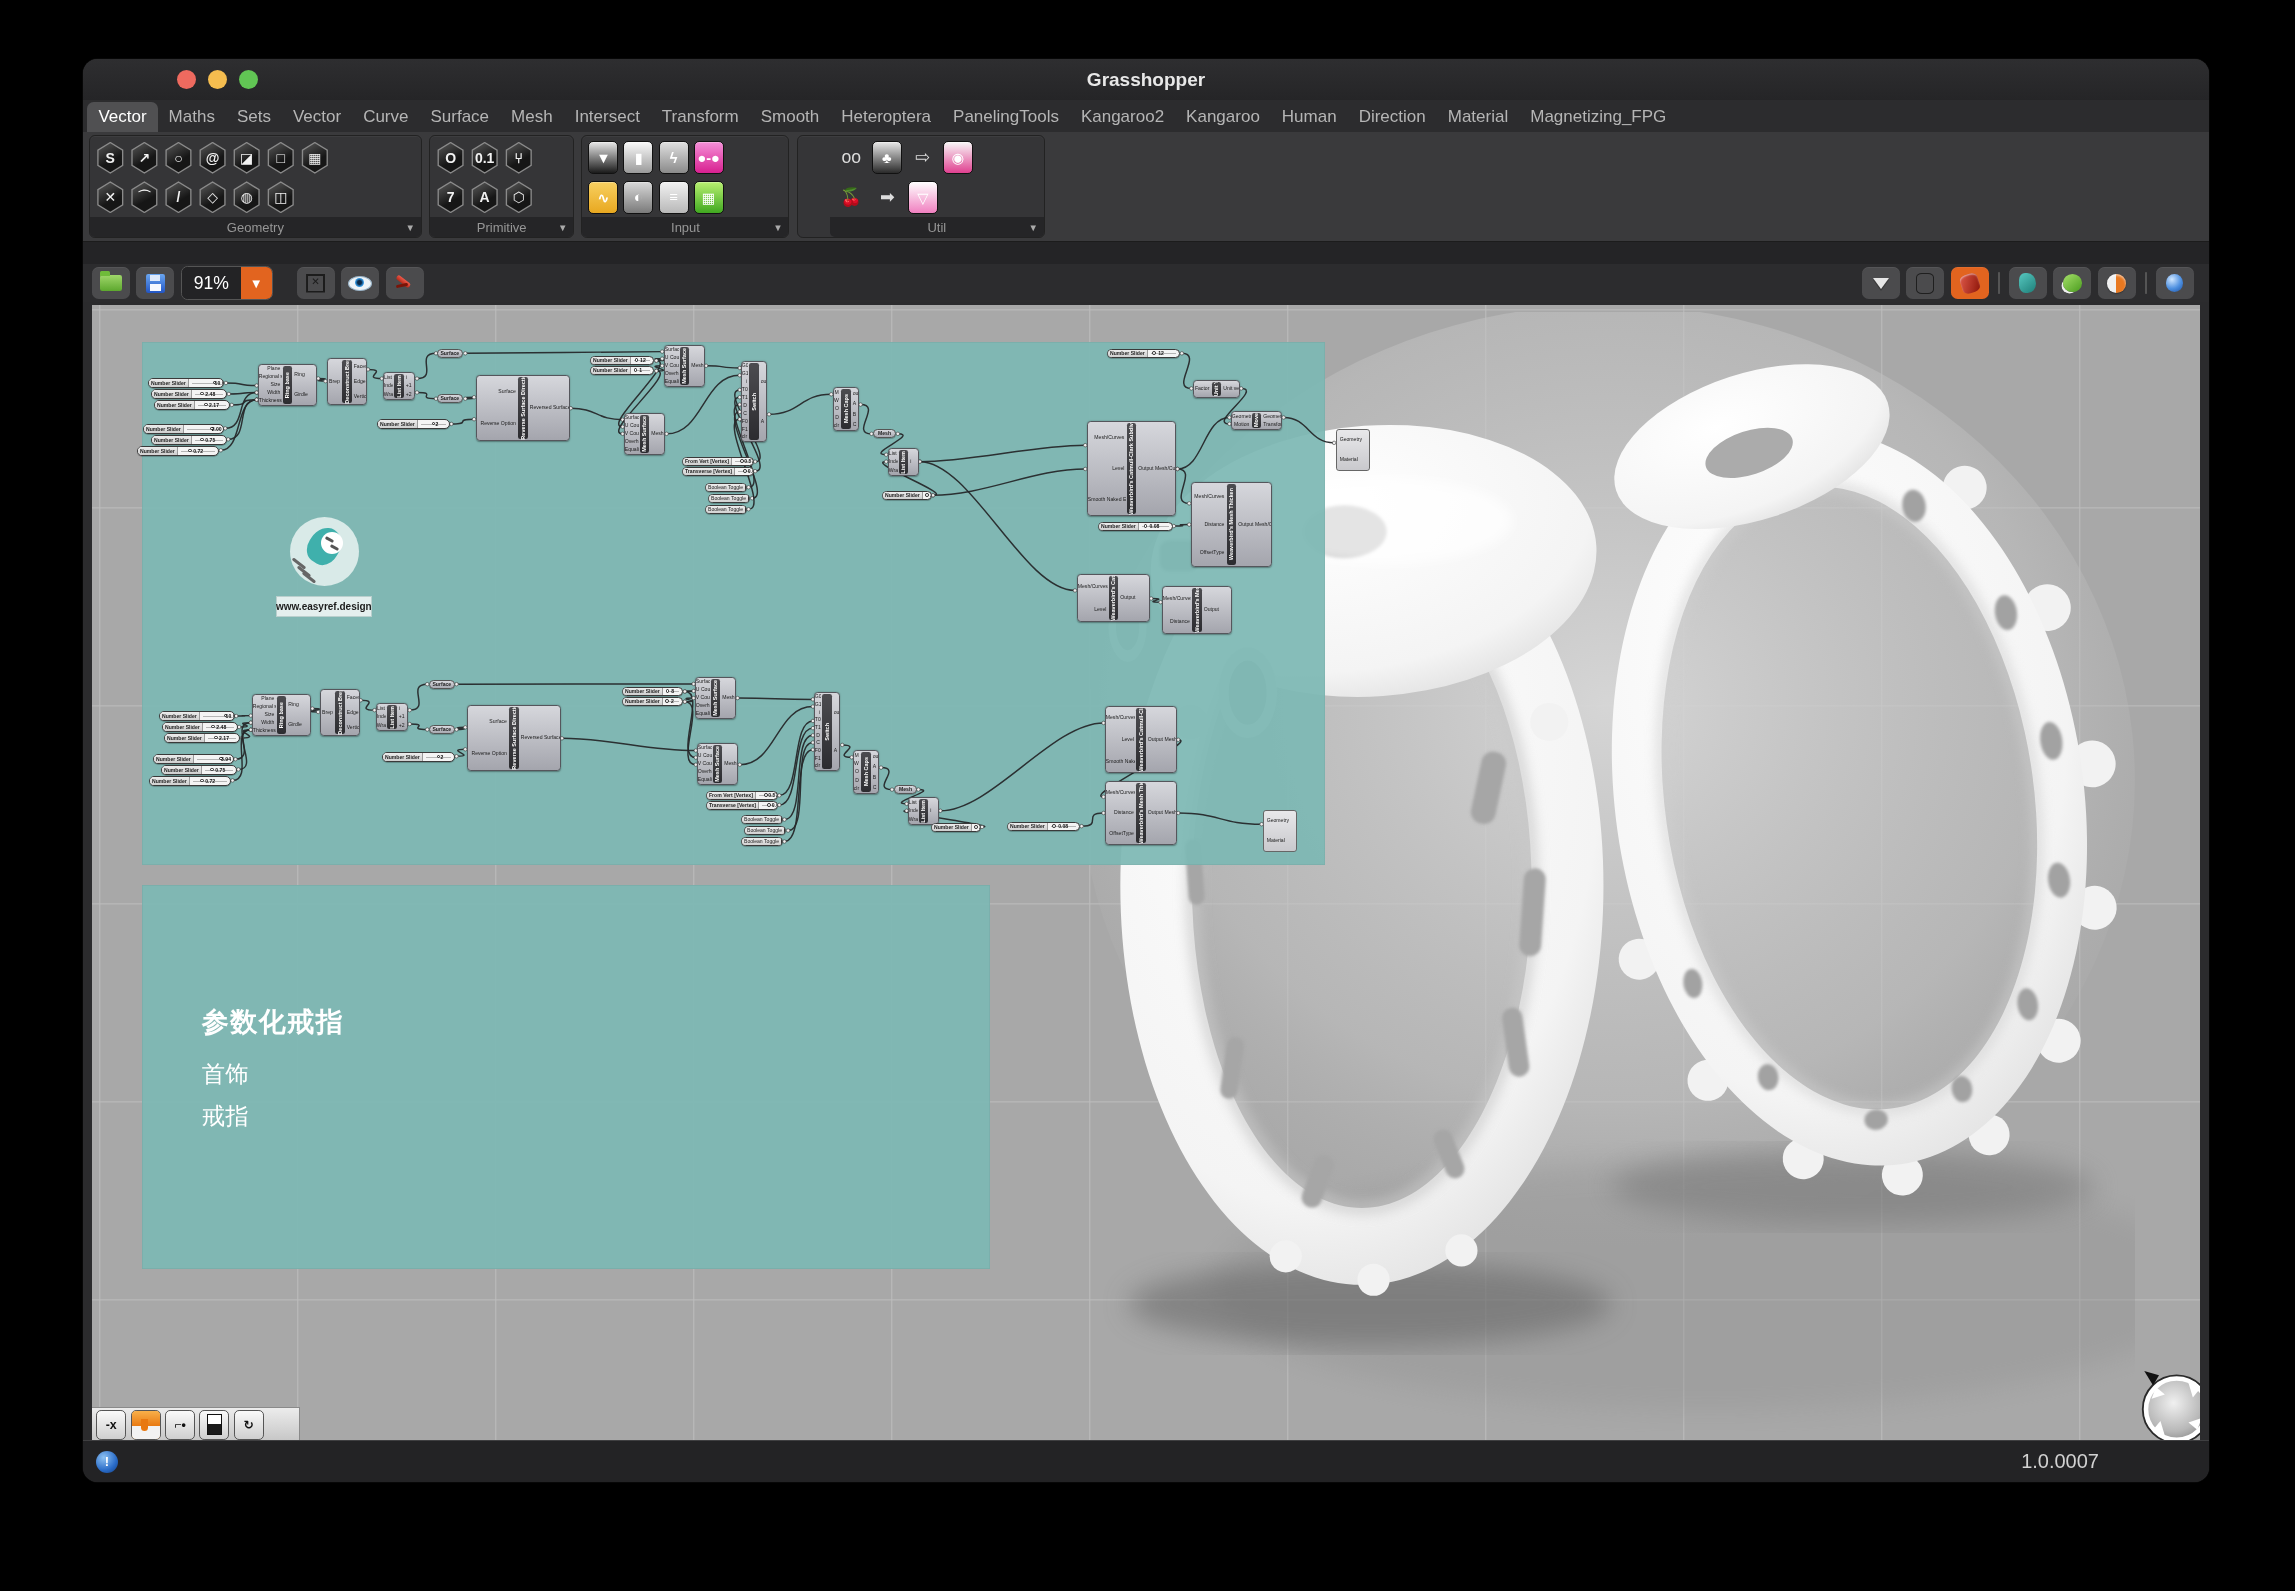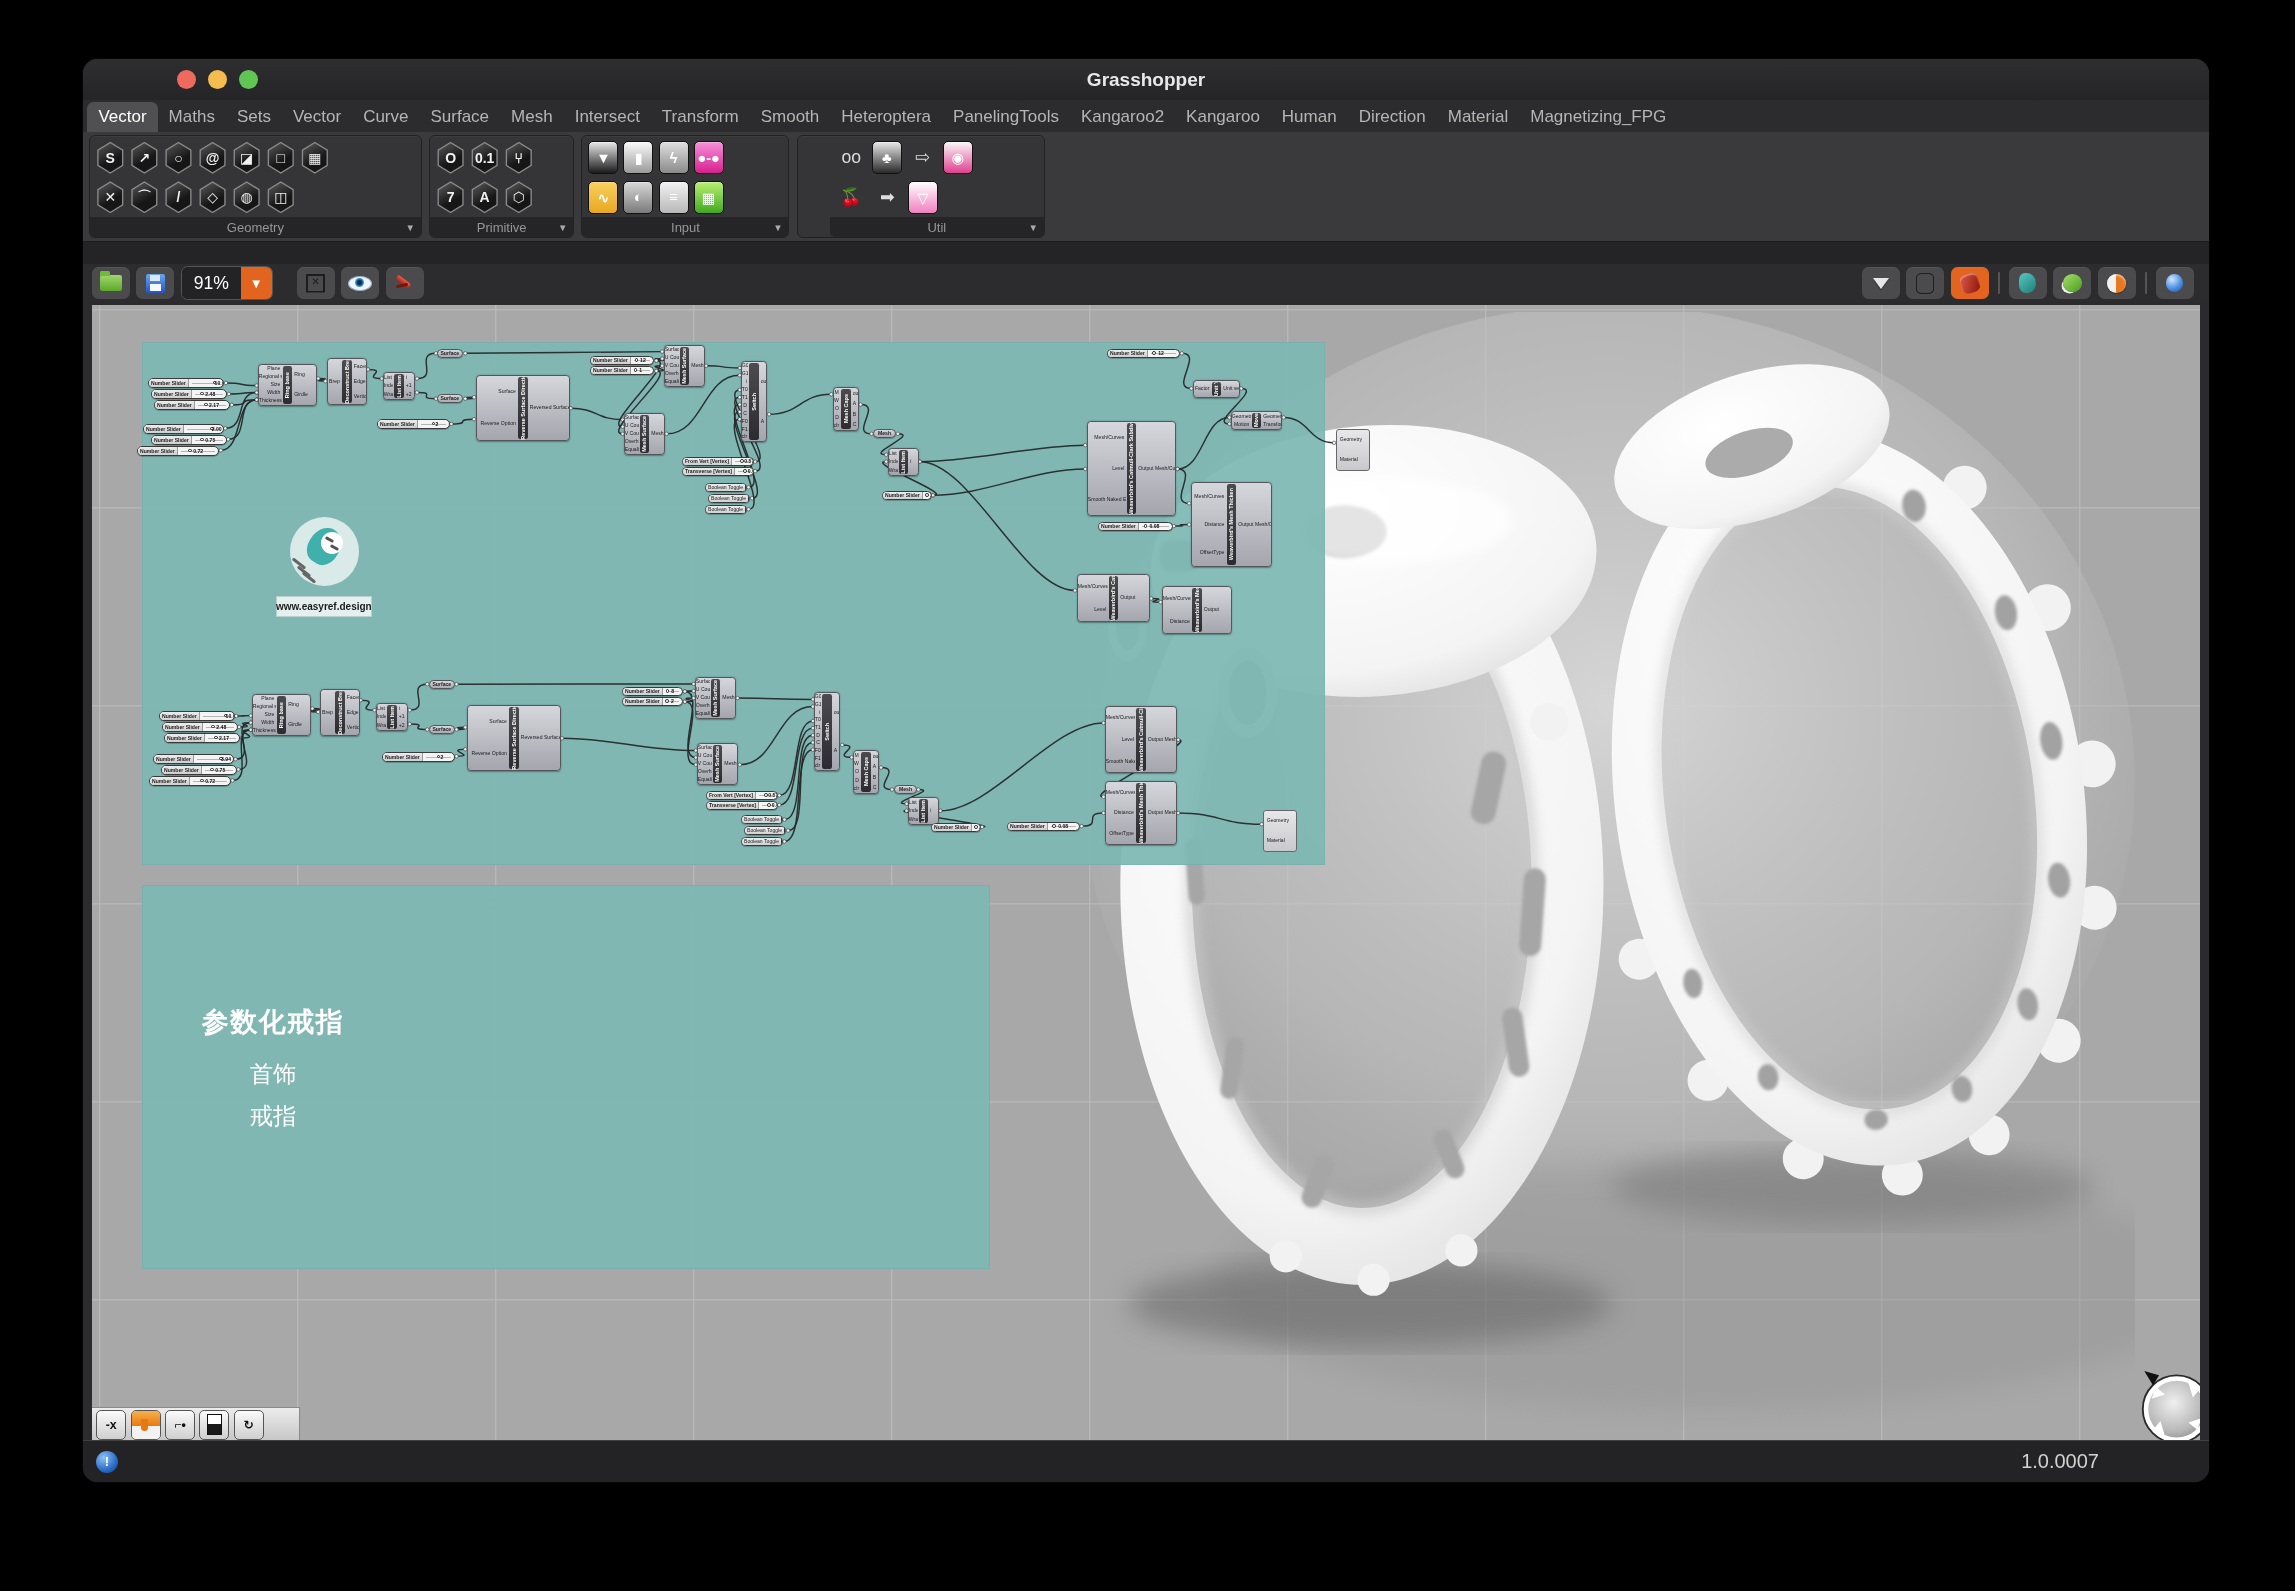--- a/index.html
+++ b/index.html
@@ -115,21 +115,21 @@
   .toggle .lab{padding:0 2.2px;display:flex;align-items:center;color:#222;font-size:5.1px;
     background:linear-gradient(#ececec,#d2d2d2);white-space:nowrap;}
   .toggle .val{background:#4e4e52;color:#fff;font-weight:bold;font-style:italic;display:flex;align-items:center;
     padding:0 2.9px;border-left:0.7px solid #333;font-size:5.1px;}
   .panelnode{background:linear-gradient(#e8e8ea,#c9c9cd);border:0.7px solid #666;border-radius:2.9px;
     display:flex;flex-direction:column;justify-content:space-around;}
   .panelnode div{text-align:left;padding-left:2.9px;font-size:5.1px;color:#1c1c1c;line-height:1;}
   
   #annot{position:absolute;color:#fff;}
   #annot h2{margin:0 0 13px 0;font-size:27px;letter-spacing:1.5px;}
-  #annot p{margin:0;font-size:23.4px;line-height:42px;font-weight:normal;text-align:center;}
+  #annot p{margin:0;font-size:23.4px;line-height:42px;font-weight:normal;}
   #logo{position:absolute;width:69px;height:69px;border-radius:50%;background:#d9eae8;}
   #logo .bulb{position:absolute;left:19px;top:10.2px;width:31px;height:38px;background:#3fb0ac;
     border-radius:50% 50% 42% 42%;transform:rotate(32deg);}
   #logo .face{position:absolute;left:31px;top:14.6px;width:22px;height:22px;background:#fff;border-radius:50%;}
   #logo .d1,#logo .d2{position:absolute;width:8.8px;height:2.9px;background:#555;border-radius:1.5px;transform:rotate(28deg);}
   #logo .d1{left:35px;top:21px;} #logo .d2{left:40px;top:28.5px;}
   #logo .s{position:absolute;width:16px;height:2.9px;background:#666;border-radius:1.5px;transform:rotate(38deg);}
   #logourl{position:absolute;background:#e4efee;border:0.7px solid #b9cfcd;color:#1c1c1c;font-weight:bold;
     font-size:10px;display:flex;align-items:center;justify-content:center;}
   

